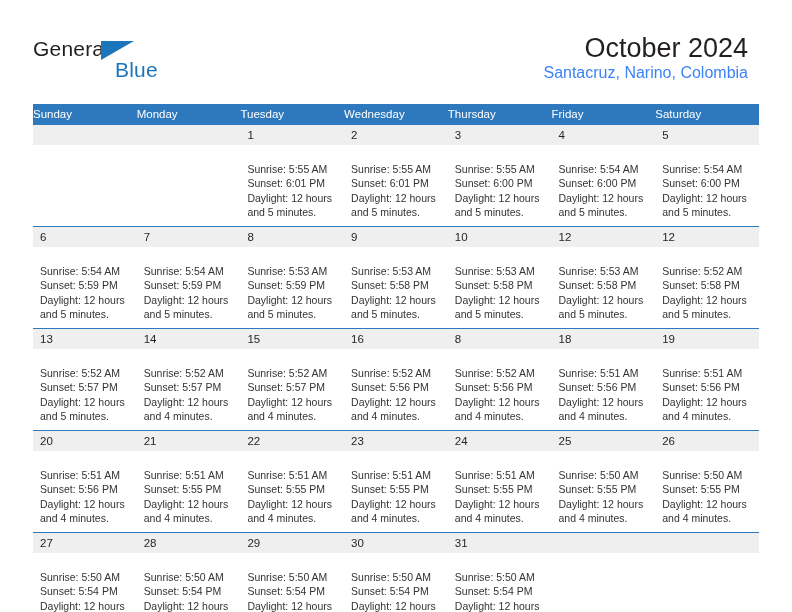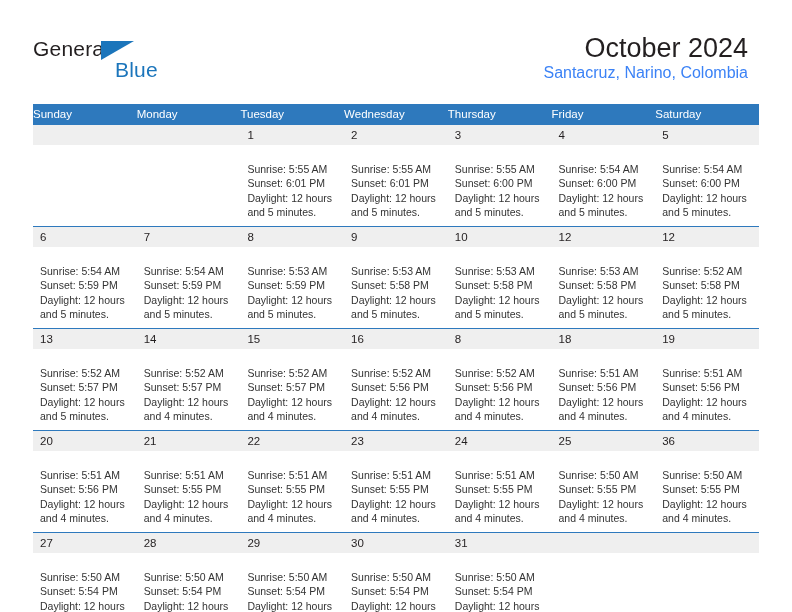--- a/index.html
+++ b/index.html
@@ -346,21 +346,21 @@
           </td>
         </tr>
 
         <tr class="daynum-row">
           <td>20</td>
           <td>21</td>
           <td>22</td>
           <td>23</td>
           <td>24</td>
           <td>25</td>
-          <td>36</td>
+          <td>26</td>
         </tr>
         <tr class="info-row">
           <td>
             <div class="line">Sunrise: 5:51 AM</div>
             <div class="line">Sunset: 5:56 PM</div>
             <div class="line">Daylight: 12 hours</div>
             <div class="line">and 4 minutes.</div>
           </td>
           <td>
             <div class="line">Sunrise: 5:51 AM</div>

